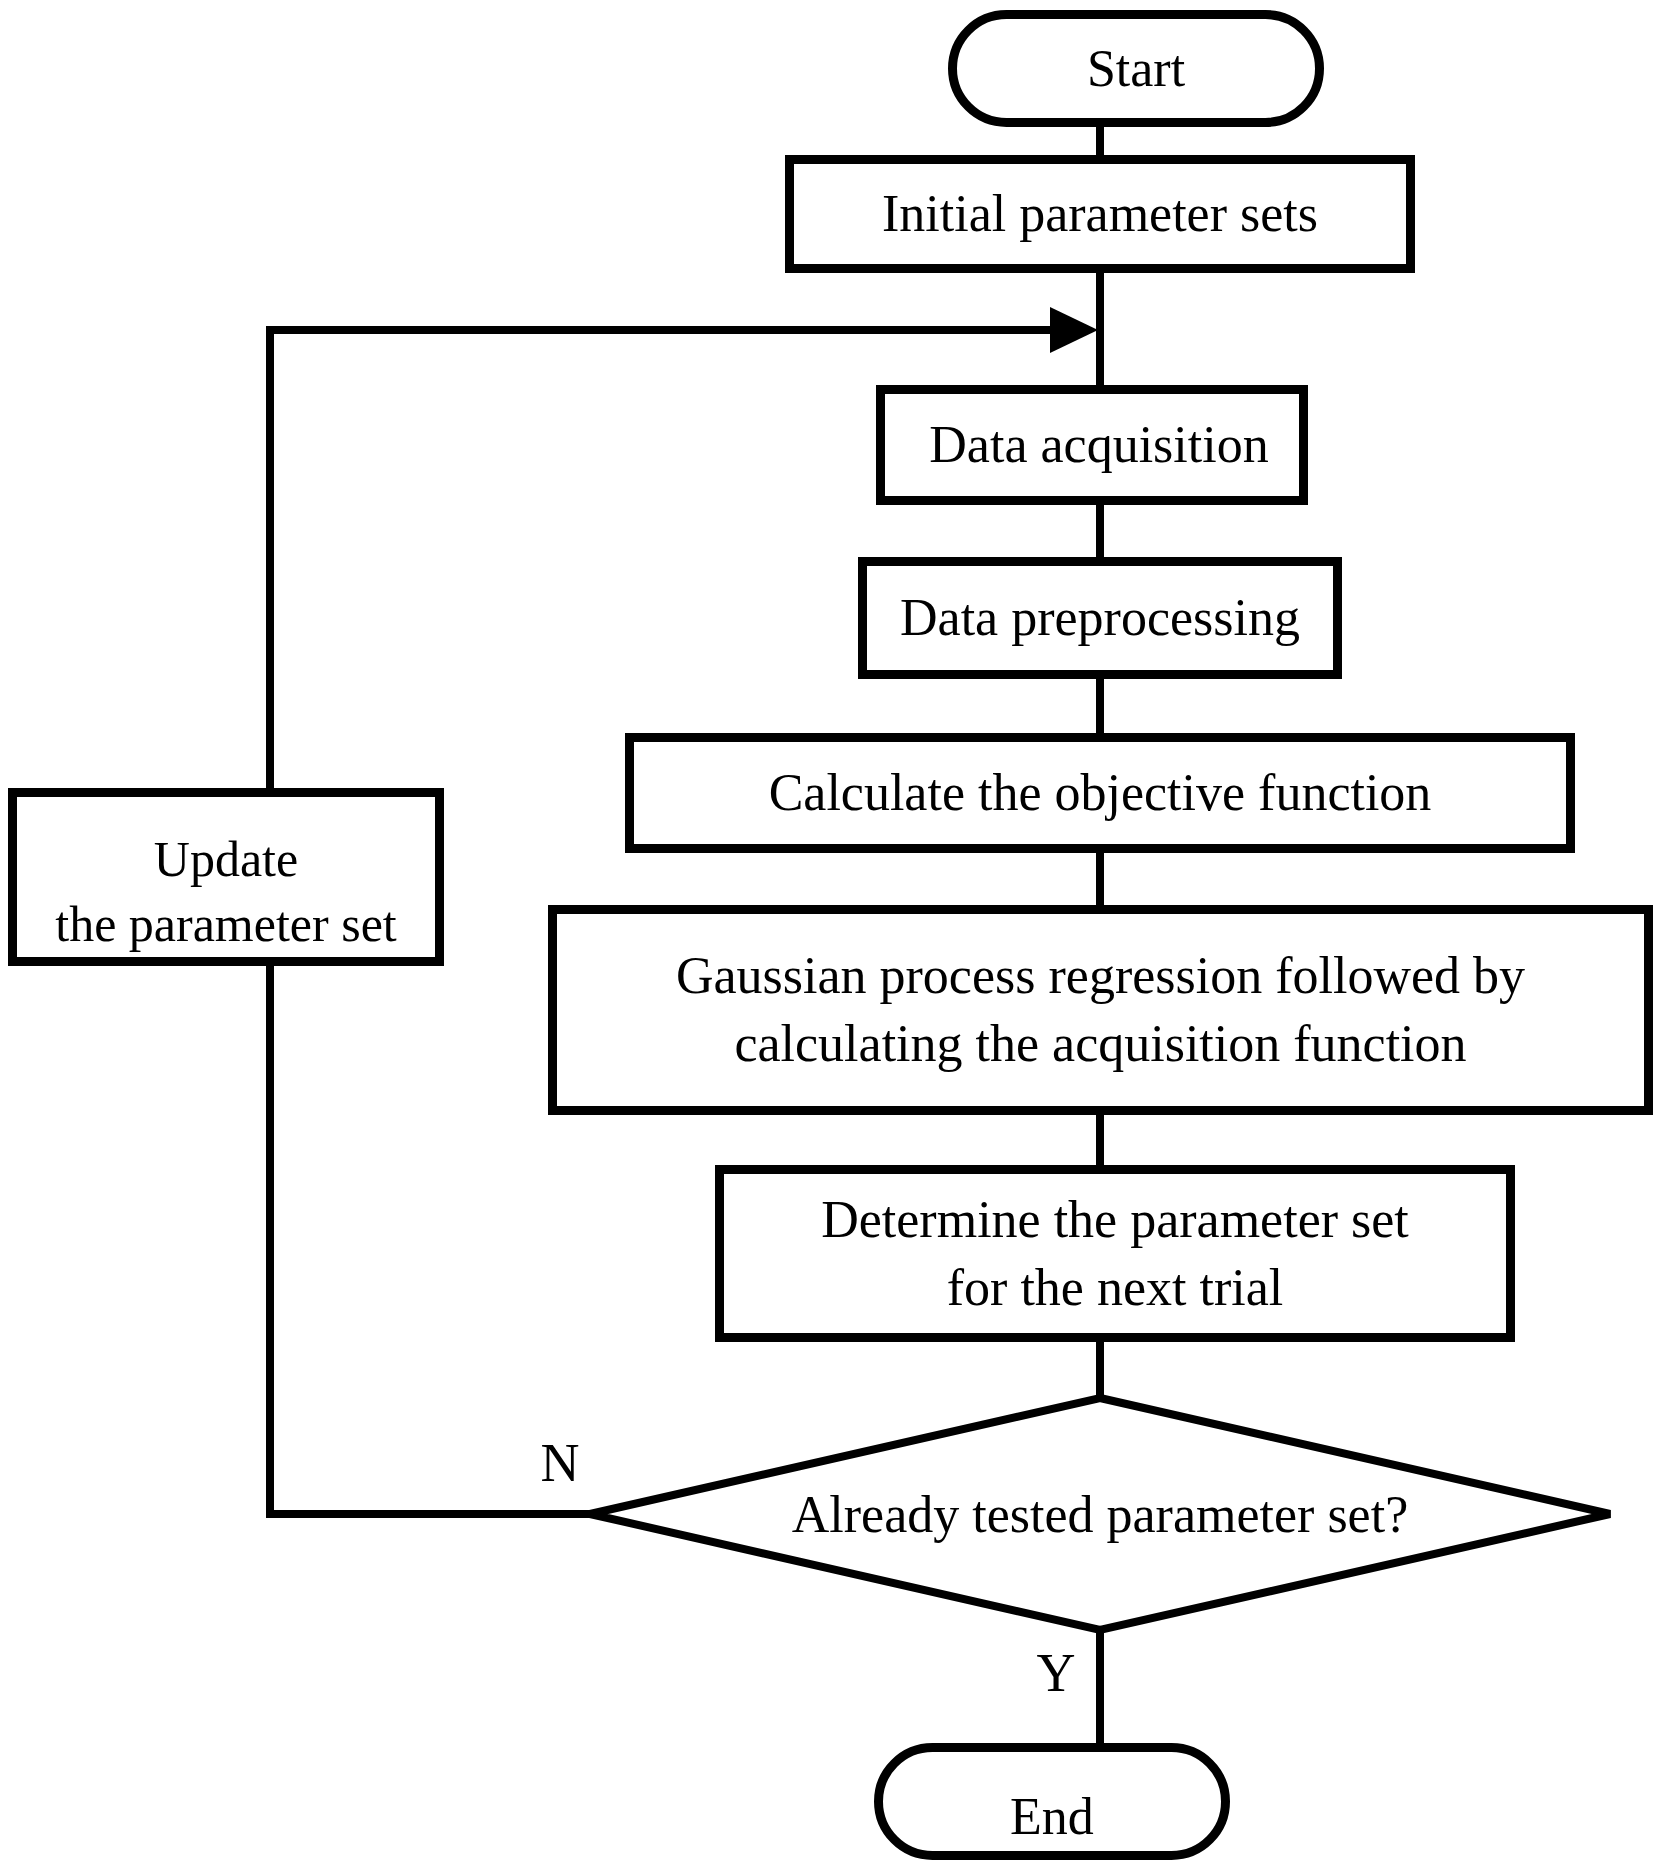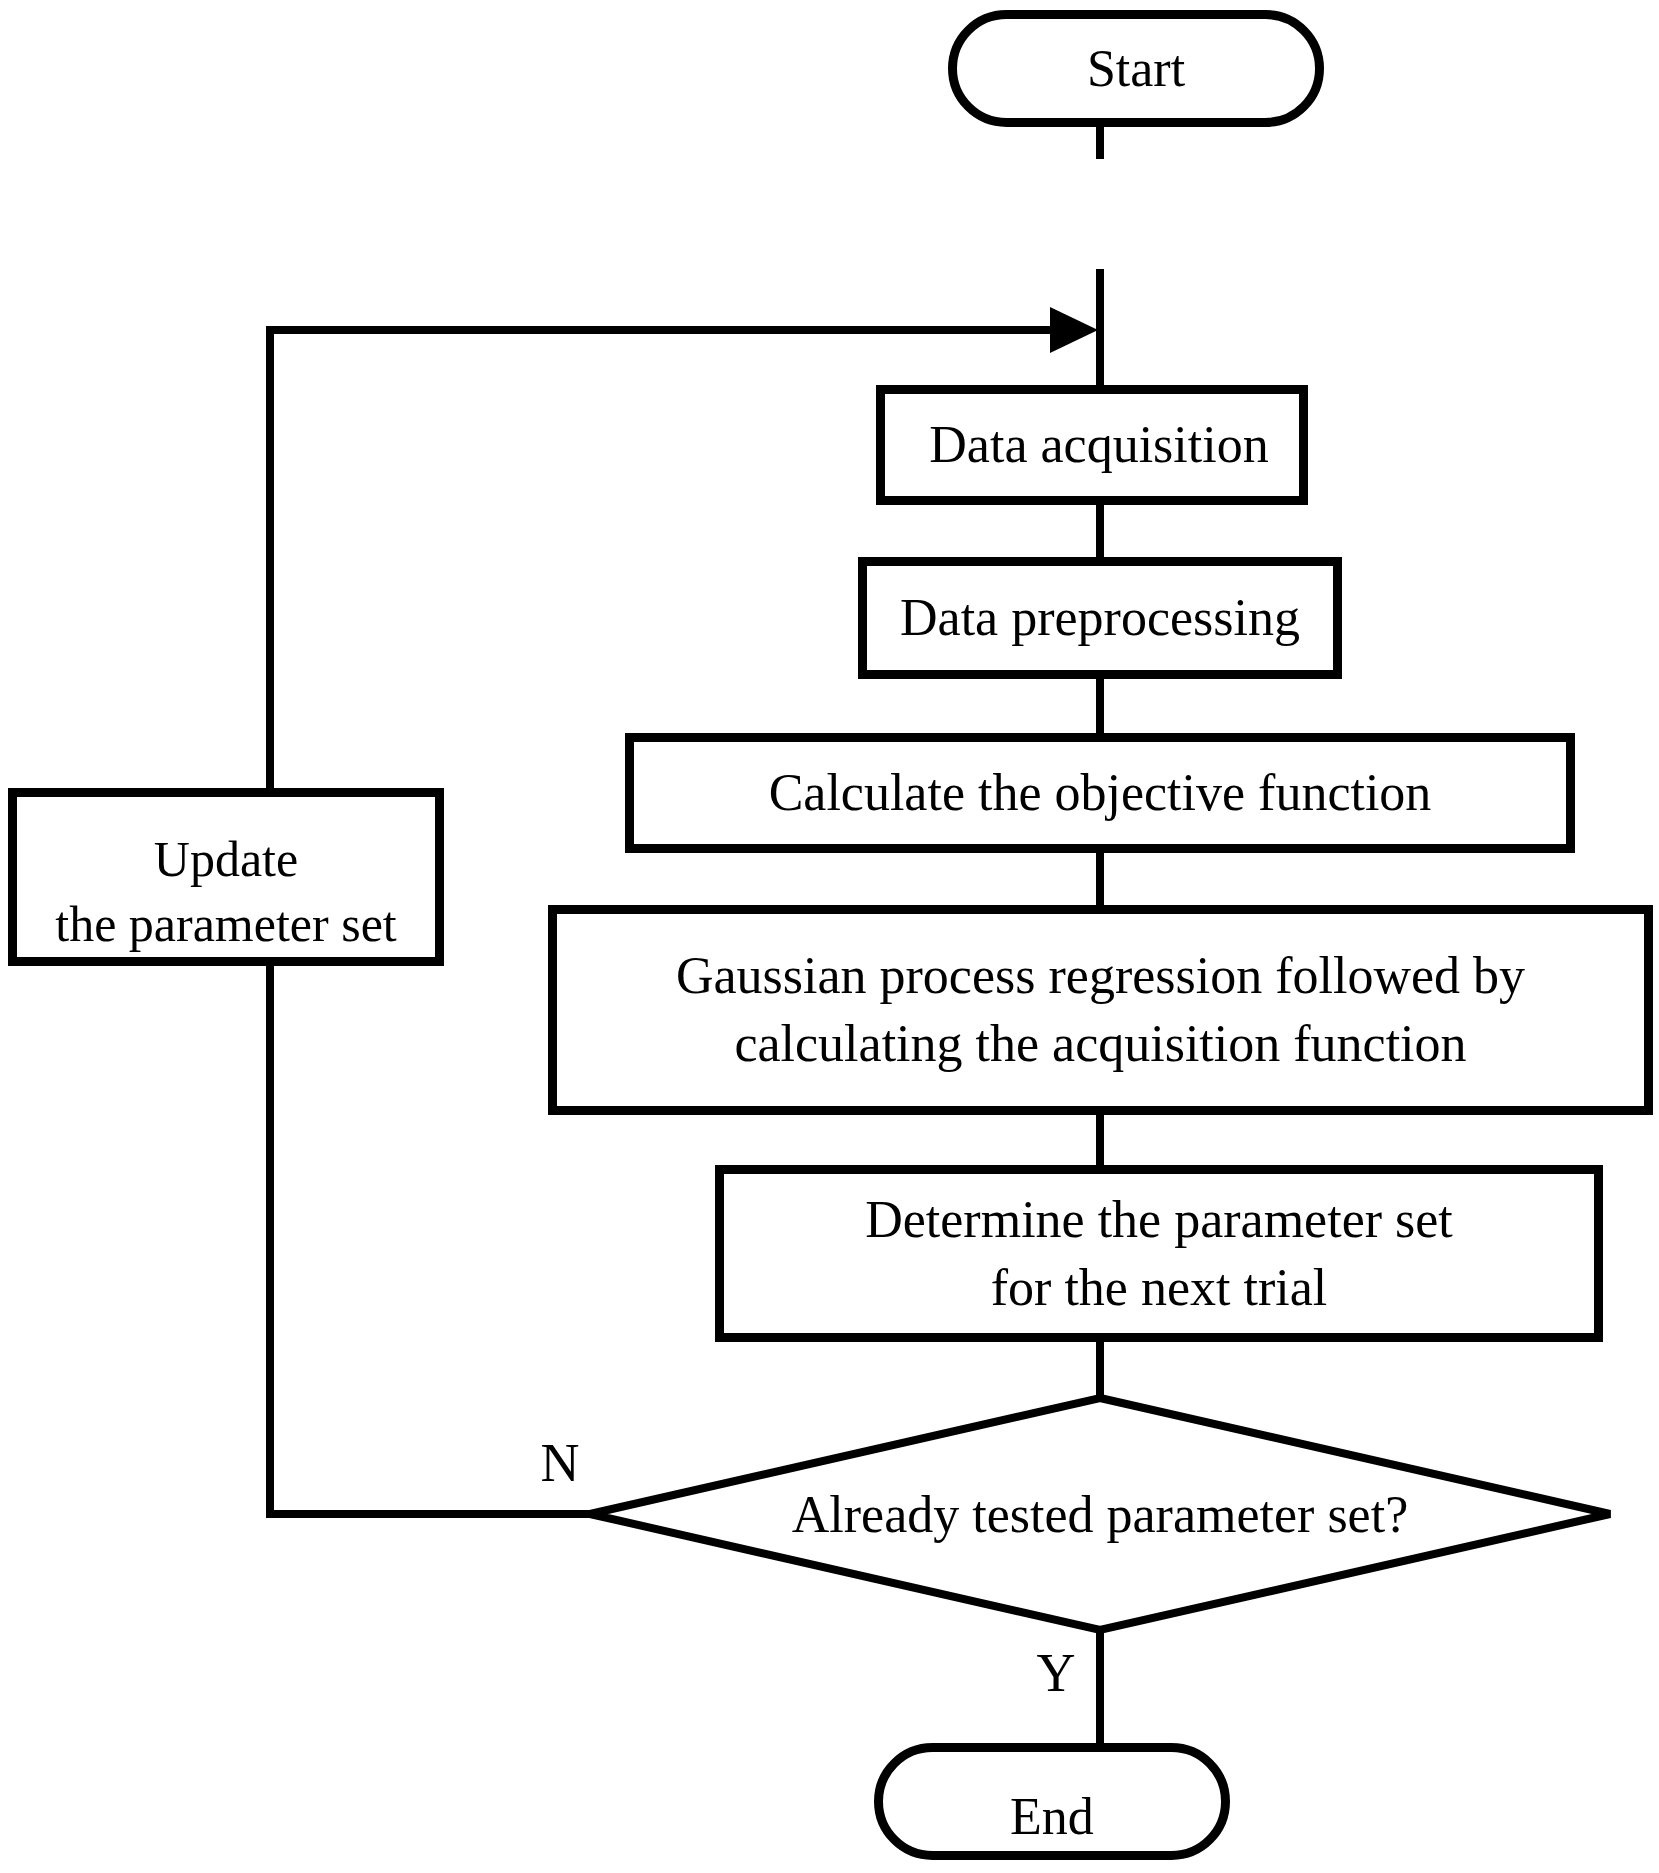--- a/index.html
+++ b/index.html
@@ -56,39 +56,42 @@
     <path class="edge" d="M1100 1626 V1747"></path>
     <polyline class="edge" points="594,1514 270,1514 270,330 1058,330"></polyline>
     <polygon class="arrowhead" points="1098,330 1050,307 1050,353"></polygon>
     <polygon class="diamond" points="1100,1398 1610,1514 1100,1630 590,1514"></polygon>
   </svg>
 
   <div class="node terminator" style="left:948px; top:10px; width:376px; height:117px;">
     <span>Start</span>
   </div>
 
+  <div class="node" style="left:785px; top:155px; width:630px; height:118px;">
+    <span>Initial parameter sets</span>
+  </div>
 
   <div class="node" style="left:876px; top:385px; width:432px; height:120px;padding-left:14px;">
     <span>Data acquisition</span>
   </div>
 
   <div class="node" style="left:858px; top:557px; width:484px; height:122px;">
     <span>Data preprocessing</span>
   </div>
 
   <div class="node" style="left:625px; top:733px; width:950px; height:120px;">
     <span>Calculate the objective function</span>
   </div>
 
   <div class="node" style="left:548px; top:905px; width:1105px; height:210px;">
     <span>Gaussian process regression followed by
 calculating the acquisition function</span>
   </div>
 
-  <div class="node" style="left:715px; top:1165px; width:888px; height:177px;">
+  <div class="node" style="left:715px; top:1165px; width:800px; height:177px;">
     <span>Determine the parameter set
 for the next trial</span>
   </div>
 
   <div class="decision-label" style="left:660px; top:1462px; width:880px; height:104px;">
     <span>Already tested parameter set?</span>
   </div>
 
   <div class="node update-node" style="left:8px; top:788px; width:436px; height:178px;align-items:flex-end;">
     <span>Update

